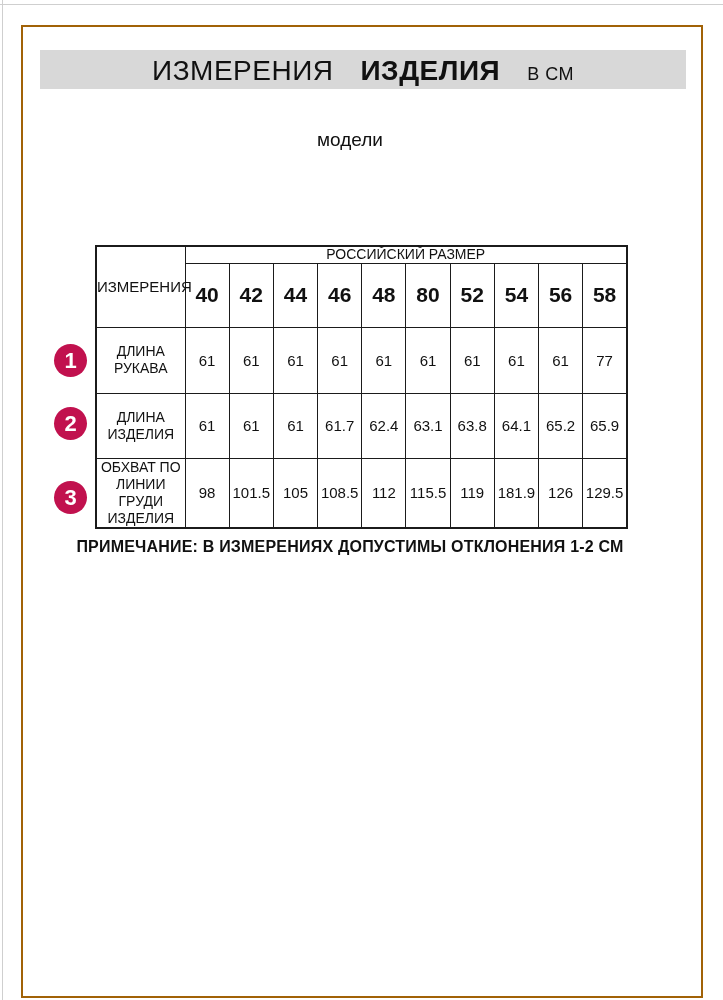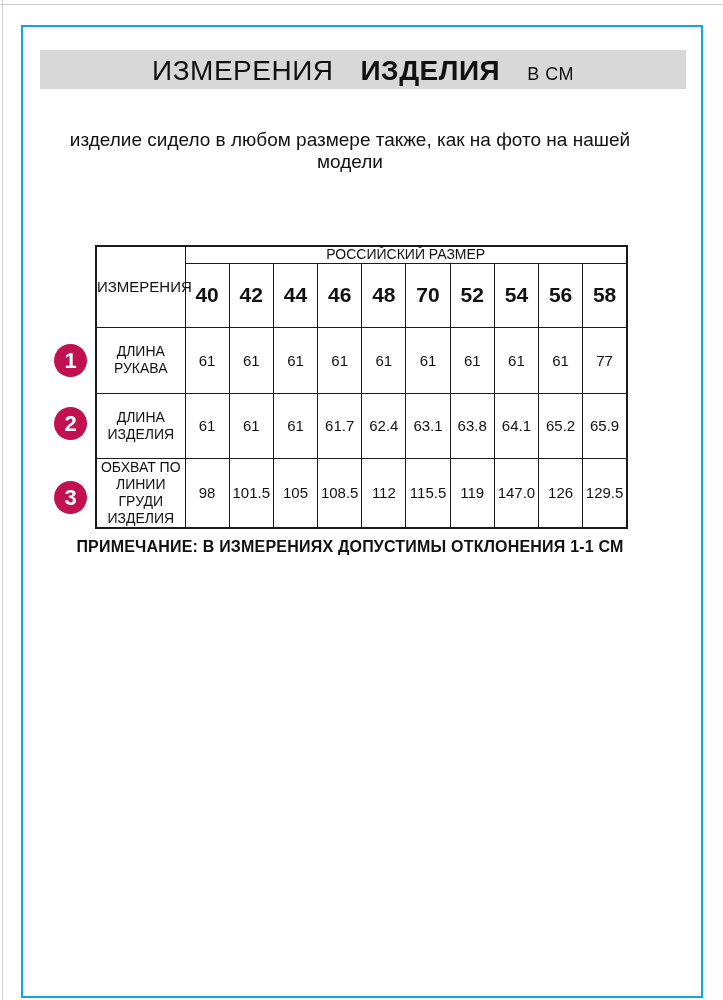--- a/index.html
+++ b/index.html
@@ -15,21 +15,21 @@
     position: absolute; left: 0; top: 4px; width: 723px; height: 1px;
     background: #cfcfcf;
   }
   .edge-left {
     position: absolute; left: 2px; top: 0; width: 1px; height: 1000px;
     background: #cfcfcf;
   }
   .frame {
     position: absolute; left: 21px; top: 25px;
     width: 682px; height: 973px;
-    border: 2px solid #0ea5e9;
+    border: 2px solid #a16207;
     background: #ffffff;
   }
   
   .banner {
     position: absolute; left: 17px; top: 23px;
     width: 646px; height: 39px;
     background: #d8d8d8;
     display: flex; align-items: baseline; justify-content: center;
     padding-top: 5px;
   }
@@ -107,21 +107,20 @@
 <div class="frame">
 
   <div class="banner">
     <span class="title-measurements">ИЗМЕРЕНИЯ</span>
     <span class="title-product">ИЗДЕЛИЯ</span>
     <span class="title-unit">В СМ</span>
   </div>
 
 
   <div class="description">
-    <div>изделие сидело в любом размере также, как на фото на нашей</div>
     <div>модели</div>
   </div>
 
   <div class="size-table-wrap">
     <table class="size-table">
       <colgroup>
         <col style="width:89px">
         <col>
           <col>
           <col>
@@ -137,21 +136,21 @@
         <tr class="h-group">
           <td class="corner" rowspan="2">ИЗМЕРЕНИЯ</td>
           <td class="group" colspan="10">РОССИЙСКИЙ РАЗМЕР</td>
         </tr>
         <tr class="h-sizes">
           <td class="size">40</td>
           <td class="size">42</td>
           <td class="size">44</td>
           <td class="size">46</td>
           <td class="size">48</td>
-          <td class="size">70</td>
+          <td class="size">80</td>
           <td class="size">52</td>
           <td class="size">54</td>
           <td class="size">56</td>
           <td class="size">58</td>
         </tr>
         <tr class="r1">
           <td class="label">
             <div>ДЛИНА</div>
             <div>РУКАВА</div>
           </td>
@@ -189,33 +188,33 @@
             <div>ГРУДИ</div>
             <div>ИЗДЕЛИЯ</div>
           </td>
           <td class="val">98</td>
           <td class="val">101.5</td>
           <td class="val">105</td>
           <td class="val">108.5</td>
           <td class="val">112</td>
           <td class="val">115.5</td>
           <td class="val">119</td>
-          <td class="val">147.0</td>
+          <td class="val">181.9</td>
           <td class="val">126</td>
           <td class="val">129.5</td>
         </tr>
       </tbody>
     </table>
   </div>
 
   <div class="marker marker-1">
     <span>1</span>
   </div>
   <div class="marker marker-2">
     <span>2</span>
   </div>
   <div class="marker marker-3">
     <span>3</span>
   </div>
 
-  <div class="note">ПРИМЕЧАНИЕ: В ИЗМЕРЕНИЯХ ДОПУСТИМЫ ОТКЛОНЕНИЯ 1-1 СМ</div>
+  <div class="note">ПРИМЕЧАНИЕ: В ИЗМЕРЕНИЯХ ДОПУСТИМЫ ОТКЛОНЕНИЯ 1-2 СМ</div>
 
 </div>
 
 </body></html>

